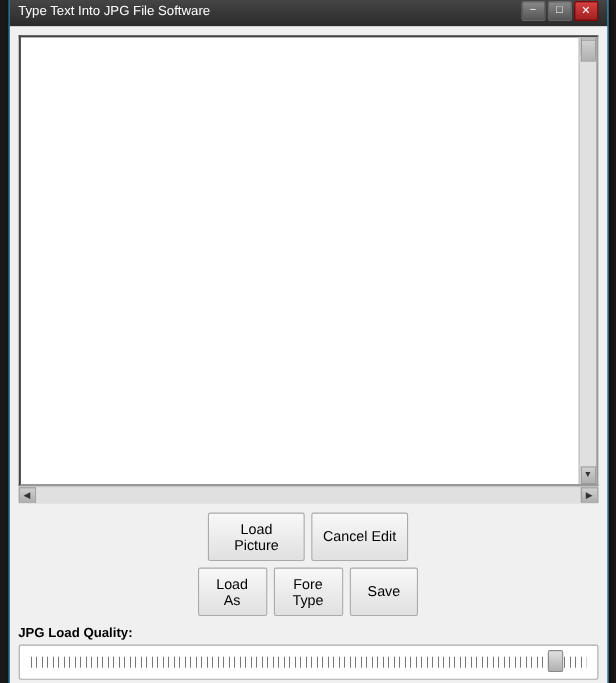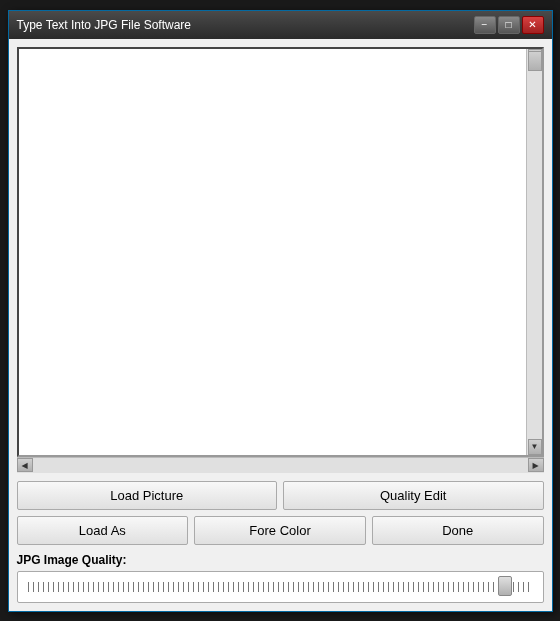--- a/index.html
+++ b/index.html
@@ -146,20 +146,21 @@
       flex: 1;
       background: #e0e0e0;
       height: 14px;
     }
 
     .button-rows {
       margin-top: 8px;
       display: flex;
       flex-direction: column;
       gap: 6px;
+      align-items: center;
     }
 
     .button-row {
       display: flex;
       gap: 6px;
     }
 
     .btn {
       flex: 1;
       padding: 6px 8px;
@@ -247,31 +248,31 @@
       <div class="scrollbar-h">
         <div class="scrollbar-h-arrow">◀</div>
         <div class="scrollbar-h-track"></div>
         <div class="scrollbar-h-arrow">▶</div>
       </div>
     </div>
 
     <div class="button-rows">
       <div class="button-row">
         <button class="btn">Load Picture</button>
-        <button class="btn">Quality Edit</button>
+        <button class="btn">Cancel Edit</button>
       </div>
       <div class="button-row">
         <button class="btn">Load As</button>
-        <button class="btn">Fore Color</button>
-        <button class="btn">Done</button>
+        <button class="btn">Fore Type</button>
+        <button class="btn">Save</button>
       </div>
     </div>
 
     <div class="quality-section">
-      <div class="quality-label">JPG Image Quality:</div>
+      <div class="quality-label">JPG Load Quality:</div>
       <div class="slider-container">
         <div style="position:relative; height:22px;">
 
           <div style="
             position:absolute;
             left:4px;
             right:4px;
             top:6px;
             height:10px;
             background: repeating-linear-gradient(to right, #777 0px, #777 1px, transparent 1px, transparent 5px);

